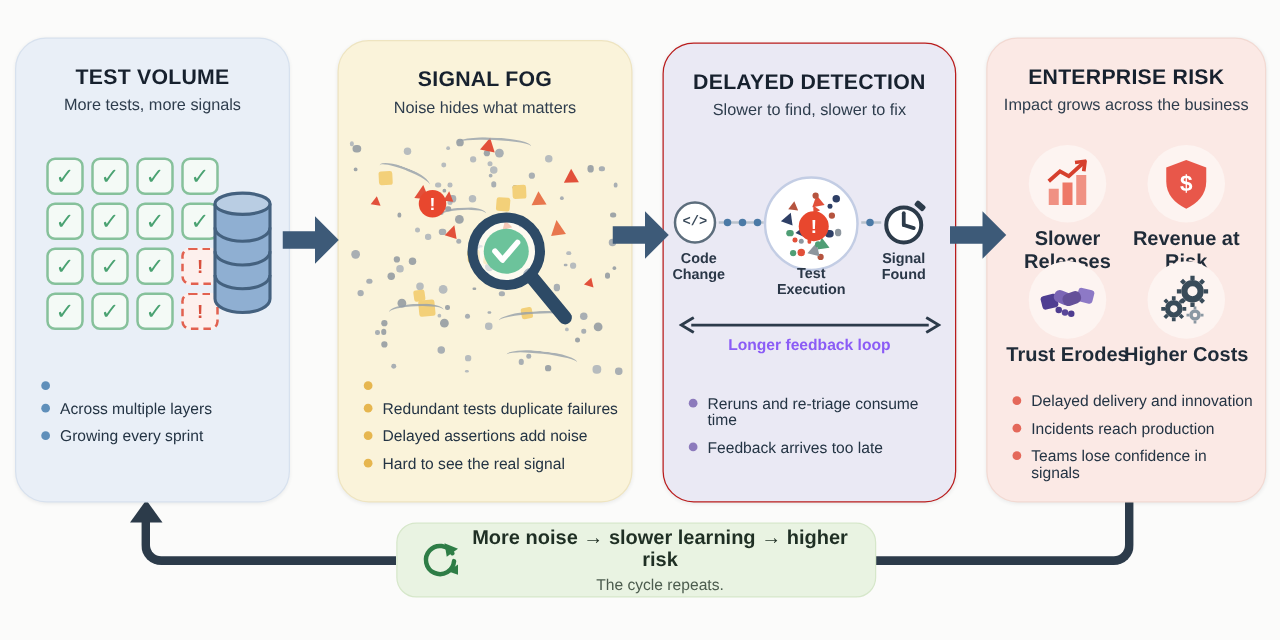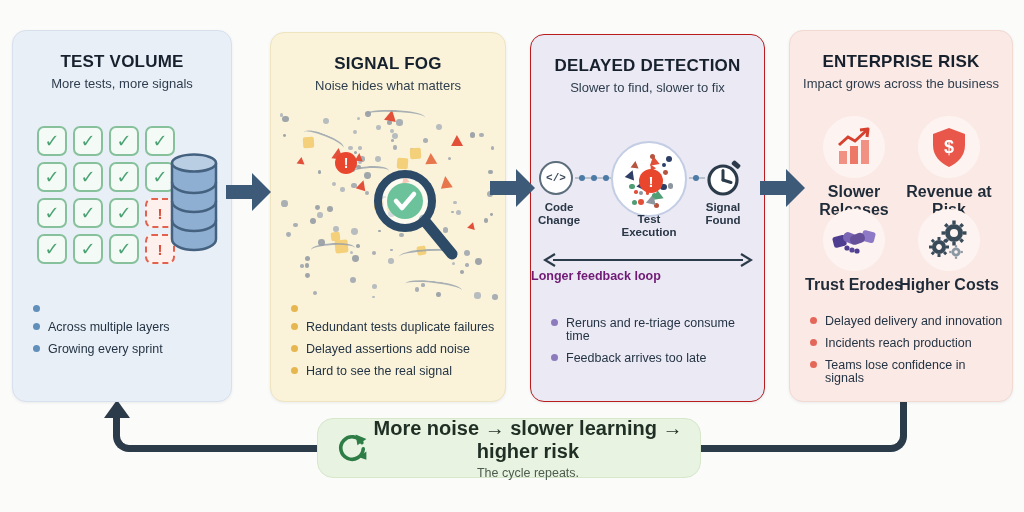--- a/index.html
+++ b/index.html
@@ -1,18 +1,18 @@
 <!DOCTYPE html>
 <html><head>
 <meta charset="utf-8">
 <style>
   html,body{margin:0;padding:0;background:#f4f4f2;}
   *{box-sizing:border-box;font-family:"Liberation Sans","DejaVu Sans",sans-serif;}
   #stage{position:relative;width:1024px;height:512px;background:#fbfbfa;overflow:hidden;}
-  .panel{position:absolute;border-radius:14px;z-index:2;box-shadow:0 1px 3px rgba(40,50,70,.08);}
+  .panel{position:absolute;border-radius:25px;z-index:2;box-shadow:0 1px 3px rgba(40,50,70,.08);}
   .p-title{margin-top:21px;text-align:center;font-size:17px;font-weight:800;letter-spacing:.2px;color:#17212e;}
   .p-sub{margin-top:4px;text-align:center;font-size:13px;color:#2e3d4d;}
   .bullets{position:absolute;left:20px;right:8px;}
   .bullet{display:flex;align-items:flex-start;margin-bottom:9px;font-size:12.5px;color:#243444;line-height:1.05;}
   .bullet .bdot{flex:0 0 7px;width:7px;height:7px;border-radius:50%;margin:2px 8px 0 0;}
   
   #panel-test-volume{left:12px;top:30px;width:220px;height:372px;background:#e9eff7;border:1px solid #d7e1ee;}
   .check-grid{position:absolute;left:24px;top:95px;display:grid;grid-template-columns:repeat(4,30px);grid-auto-rows:30px;gap:6px;}
   .cell{border-radius:7px;display:flex;align-items:center;justify-content:center;font-weight:800;font-size:18px;line-height:1;}
   .cell.ok{border:2px solid #86c19b;background:#f4faf6;color:#4aa272;}
@@ -30,35 +30,35 @@
   
   #panel-delayed-detection{left:530px;top:34px;width:235px;height:368px;background:#eae9f4;border:1px solid #b91c1c;}
   .flow-node-label{position:absolute;text-align:center;font-size:11.5px;font-weight:700;color:#2a3747;line-height:1.15;}
   .code-node{position:absolute;left:8px;top:126px;width:34px;height:34px;border:2px solid #5c6d7c;border-radius:50%;background:#fff;display:flex;align-items:center;justify-content:center;font-family:"Liberation Mono","DejaVu Sans Mono",monospace;font-size:11px;font-weight:700;color:#3a4a5a;}
   .conn{position:absolute;height:2px;background:#b9c2cc;top:142px;}
   .cdot{position:absolute;width:6px;height:6px;border-radius:50%;background:#4b7aa6;top:140px;}
   .exec-circle{position:absolute;left:80px;top:106px;width:76px;height:76px;border-radius:50%;background:#fff;border:2px solid #c3cde4;overflow:hidden;}
   .exec-alert{position:absolute;left:26px;top:26px;width:24px;height:24px;border-radius:50%;background:#e8472e;color:#fff;font-weight:800;font-size:15px;display:flex;align-items:center;justify-content:center;z-index:3;}
   .clock-wrap{position:absolute;left:173px;top:124px;}
   .span-arrow{position:absolute;left:12px;top:218px;}
-  .loop-label{position:absolute;left:0;right:0;top:234px;font-size:12.5px;font-weight:700;color:#701a75;}
+  .loop-label{position:absolute;left:0;right:0;top:234px;text-align:center;font-size:12.5px;font-weight:700;color:#8b5cf6;}
   
   #panel-enterprise-risk{left:789px;top:30px;width:224px;height:372px;background:#fbe9e5;border:1px solid #f2d9d2;}
   .risk-circle{position:absolute;width:62px;height:62px;border-radius:50%;background:#fdf4f1;display:flex;align-items:center;justify-content:center;}
   .risk-label{position:absolute;width:110px;text-align:center;font-size:16px;font-weight:700;color:#1f2b38;}
   
   .flow-arrow{position:absolute;z-index:4;}
   
   .loop-right{position:absolute;left:700px;top:400px;width:207px;height:52px;border-right:7px solid #2c3b4a;border-bottom:7px solid #2c3b4a;border-bottom-right-radius:16px;z-index:1;}
   .loop-left{position:absolute;left:113px;top:416px;width:204px;height:36px;border-left:7px solid #2c3b4a;border-bottom:7px solid #2c3b4a;border-bottom-left-radius:16px;z-index:1;}
   .loop-arrowhead{position:absolute;left:104px;top:400px;width:0;height:0;border-left:13px solid transparent;border-right:13px solid transparent;border-bottom:18px solid #2c3b4a;z-index:1;}
   
   #cycle-banner{position:absolute;left:317px;top:418px;width:384px;height:60px;background:#e9f3e2;border:1px solid #d6e7ca;border-radius:16px;z-index:3;display:flex;align-items:center;padding:0 14px 0 16px;}
   .banner-text{flex:1;text-align:center;}
-  .banner-head{font-size:20px;font-weight:800;color:#1f2f24;}
+  .banner-head{font-size:16px;font-weight:800;color:#1f2f24;}
   .banner-sub{font-size:12.5px;color:#4c5c4e;margin-top:3px;}
 </style>
 </head>
 <body>
 
 <div id="stage">
 
   <div class="loop-right"></div>
   <div class="loop-left"></div>
   <div class="loop-arrowhead"></div>

